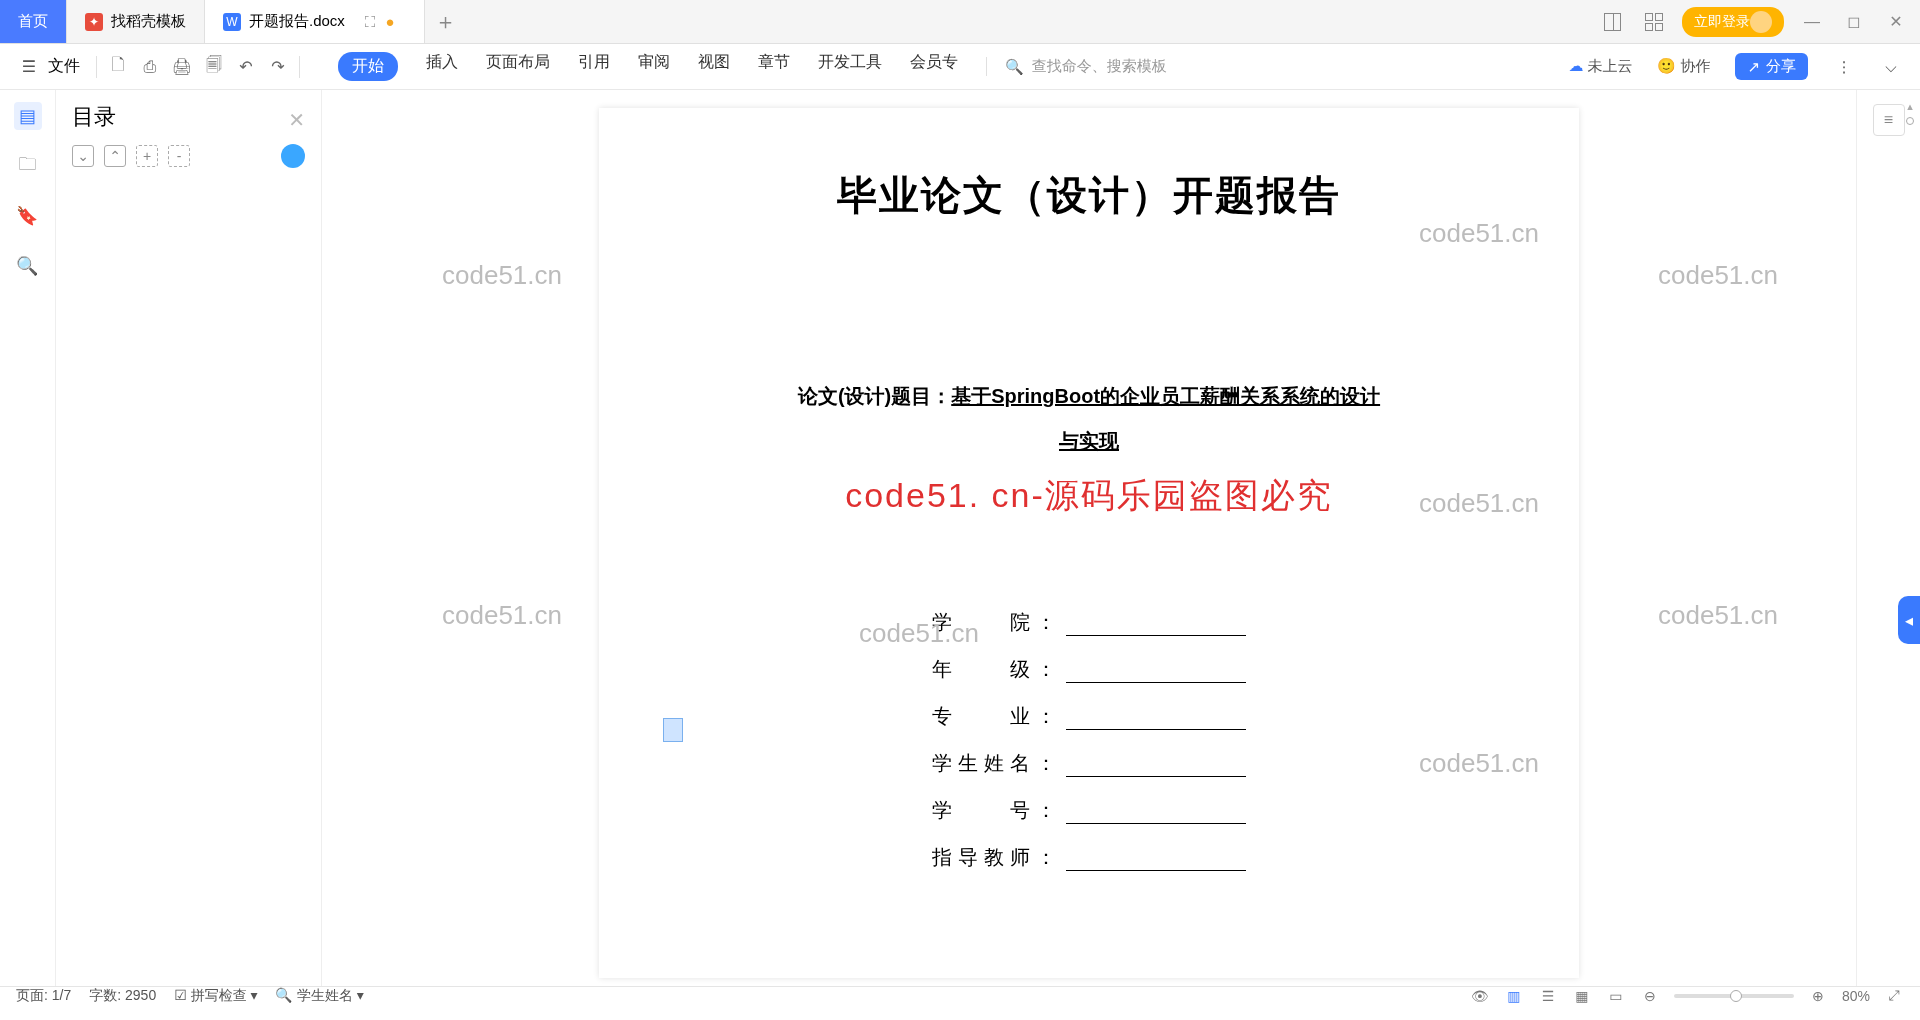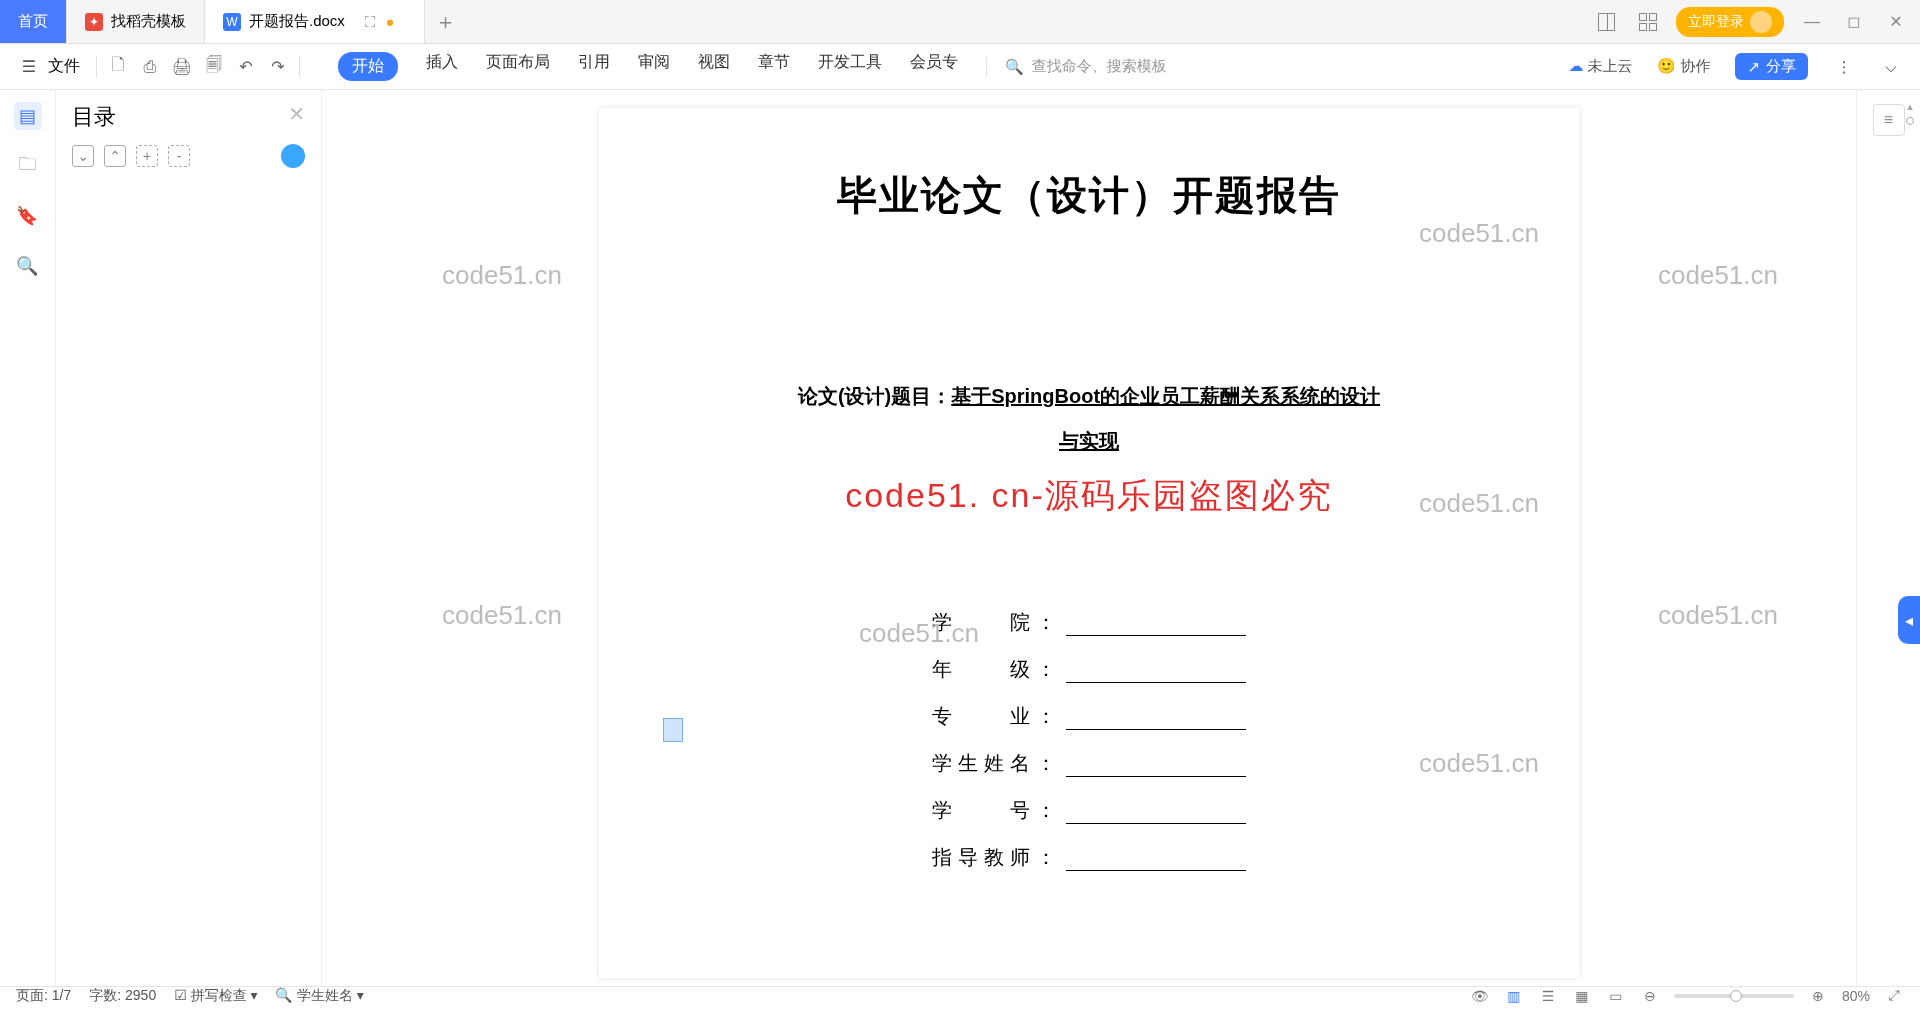--- a/index.html
+++ b/index.html
@@ -9,21 +9,21 @@
 .titlebar { height: 44px; display: flex; align-items: stretch; background: #f5f5f5; border-bottom: 1px solid #e0e0e0; }
 .tab { display: flex; align-items: center; padding: 12px 18px; font-size: 15px; gap: 8px; cursor: pointer; border-right: 1px solid #e0e0e0; }
 .tab.home { background: #4a7bff; color: #fff; font-weight: 500; }
 .tab.active { background: #fff; }
 .tab-ico { width: 18px; height: 18px; display: inline-flex; align-items: center; justify-content: center; border-radius: 3px; font-size: 12px; color: #fff; }
 .tab-ico.red { background: #e74c3c; }
 .tab-ico.blue { background: #3a7afe; }
 .tab-tail { display: flex; align-items: center; gap: 10px; padding: 0 12px; color: #999; }
 .tab-add { width: 40px; display: flex; align-items: center; justify-content: center; color: #888; font-size: 22px; cursor: pointer; }
 .titlebar-right { margin-left: auto; display: flex; align-items: center; gap: 14px; padding-right: 10px; color: #888; }
-.login-btn { background: #ffb400; color: #fff; padding: 4px 12px; border-radius: 14px; font-size: 14px; display: flex; align-items: center; gap: 6px; cursor: pointer; }
+.login-btn { background: #ffb400; color: #fff; padding: 4px 12px; border-radius: 14px; font-size: 14px; display: flex; align-items: center; cursor: pointer; }
 .avatar { width: 22px; height: 22px; background: #ffd480; border-radius: 50%; }
 .win-btn { width: 28px; height: 28px; display: flex; align-items: center; justify-content: center; cursor: pointer; color: #888; }
 .sq-ico { width: 18px; height: 18px; border: 1.5px solid #888; }
 .grid-ico { display: grid; grid-template-columns: 8px 8px; grid-template-rows: 8px 8px; gap: 2px; }
 .grid-ico span { border: 1.5px solid #888; }
 
 
 .ribbon { height: 46px; display: flex; align-items: center; padding: 0 18px; border-bottom: 1px solid #e8e8e8; gap: 4px; }
 .menu-ico { width: 22px; height: 22px; display: flex; align-items: center; justify-content: center; color: #555; cursor: pointer; }
 .file-label { font-size: 16px; margin: 0 6px 0 4px; }
@@ -38,21 +38,21 @@
 .share-btn { background: #3a7afe; color: #fff; padding: 4px 12px; border-radius: 6px; display: flex; align-items: center; gap: 6px; cursor: pointer; }
 .cloud-ico { color: #3a7afe; }
 
 
 .body { display: flex; height: calc(100% - 44px - 46px - 34px); }
 .railbar { width: 56px; border-right: 1px solid #eee; display: flex; flex-direction: column; align-items: center; padding-top: 12px; gap: 22px; color: #888; }
 .railbar .rico { width: 28px; height: 28px; display: flex; align-items: center; justify-content: center; cursor: pointer; font-size: 18px; }
 .railbar .rico.active { background: #e8f0ff; color: #3a7afe; border-radius: 4px; }
 
 .outline { width: 266px; border-right: 1px solid #eee; padding: 12px 16px; }
-.outline-head { display: flex; align-items: flex-start; justify-content: space-between; }
+.outline-head { display: flex; align-items: flex-end; justify-content: space-between; }
 .outline-title { font-size: 22px; font-weight: 500; }
 .outline-close { color: #bbb; font-size: 20px; cursor: pointer; }
 .outline-tools { display: flex; align-items: center; gap: 10px; margin-top: 12px; color: #888; }
 .ot-box { width: 22px; height: 22px; border: 1.5px solid #aaa; border-radius: 3px; display: flex; align-items: center; justify-content: center; font-size: 14px; cursor: pointer; }
 .ot-emoji { margin-left: auto; width: 24px; height: 24px; background: #3aa7ff; border-radius: 50%; }
 
 .canvas { flex: 1; background: #fff; position: relative; overflow: hidden; padding-top: 18px; }
 .page { width: 980px; min-height: 870px; margin: 0 auto; background: #fff; box-shadow: 0 0 6px rgba(0,0,0,0.12); padding: 60px 90px; position: relative; }
 .doc-title { font-family: "SimSun", serif; font-size: 40px; font-weight: bold; text-align: center; letter-spacing: 2px; }
 .topic-row { margin-top: 160px; font-family: "SimSun", serif; font-size: 20px; font-weight: bold; text-align: center; }

